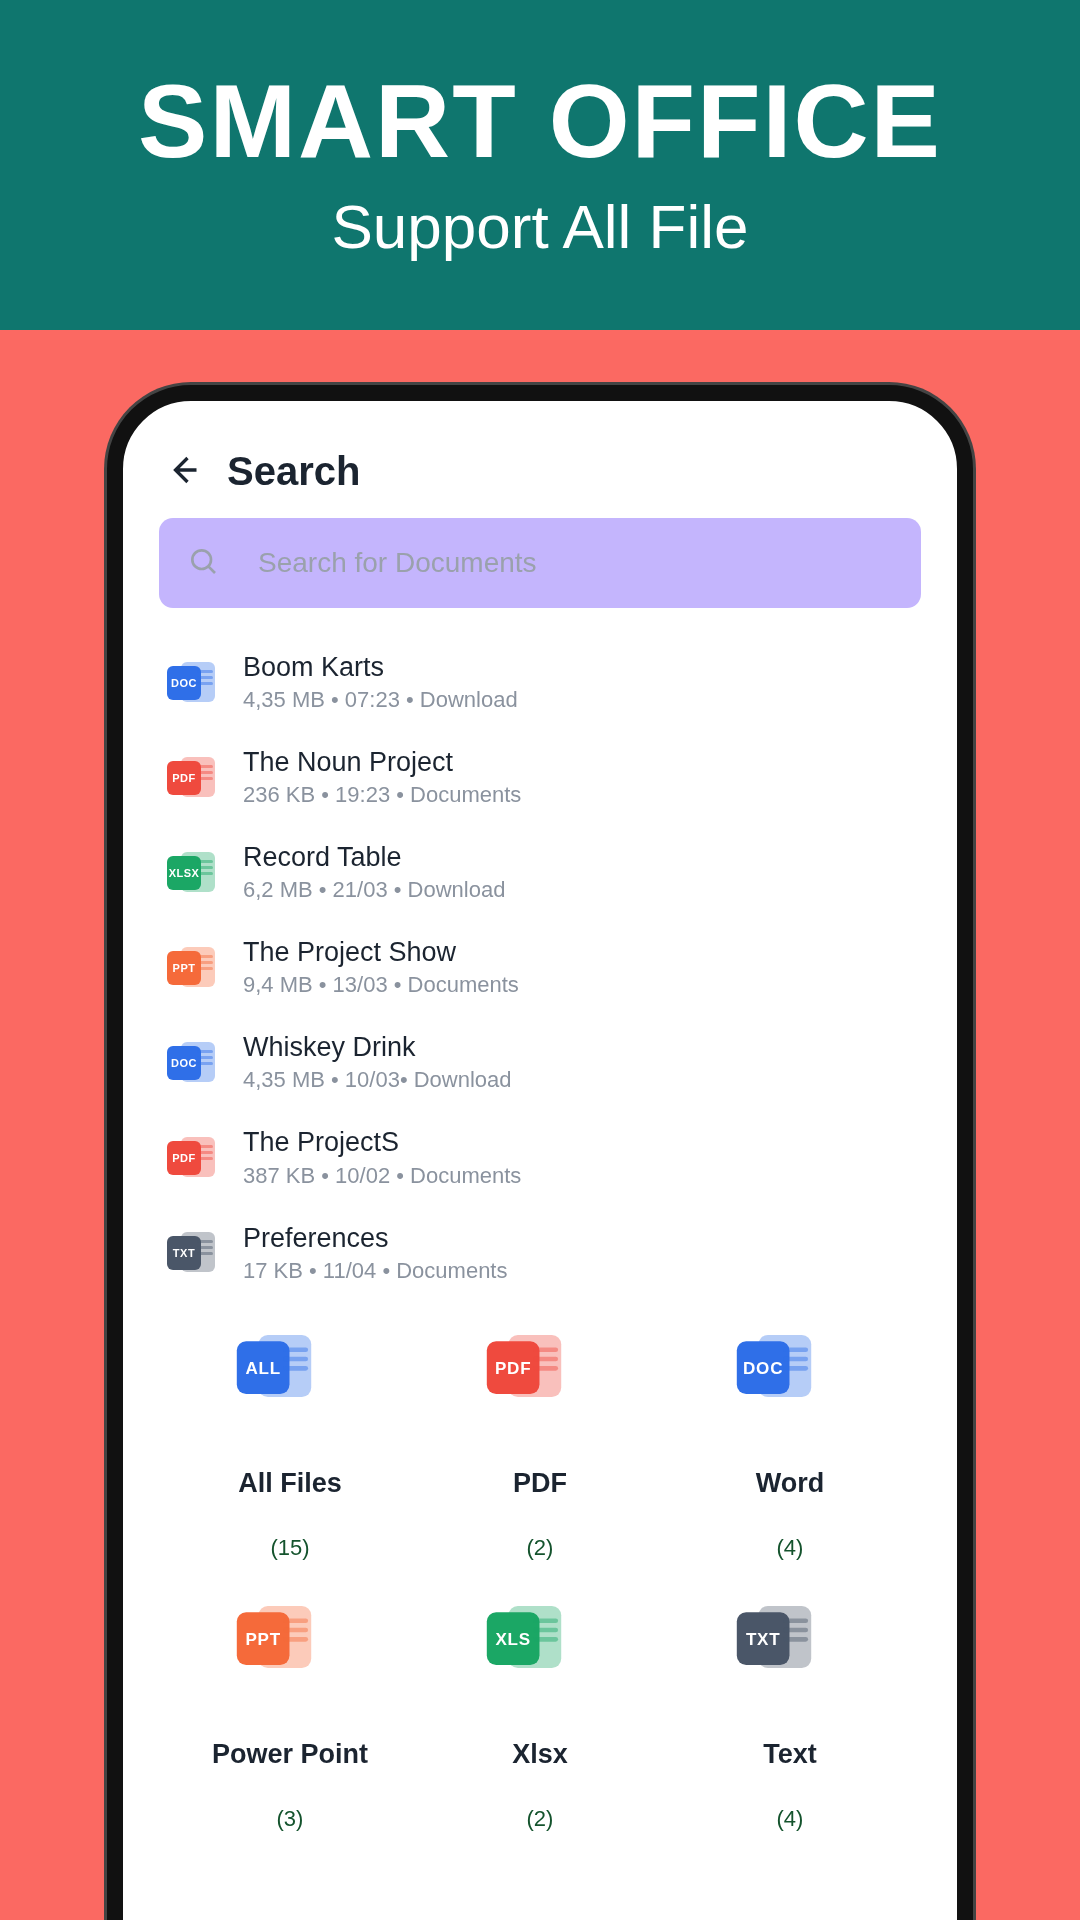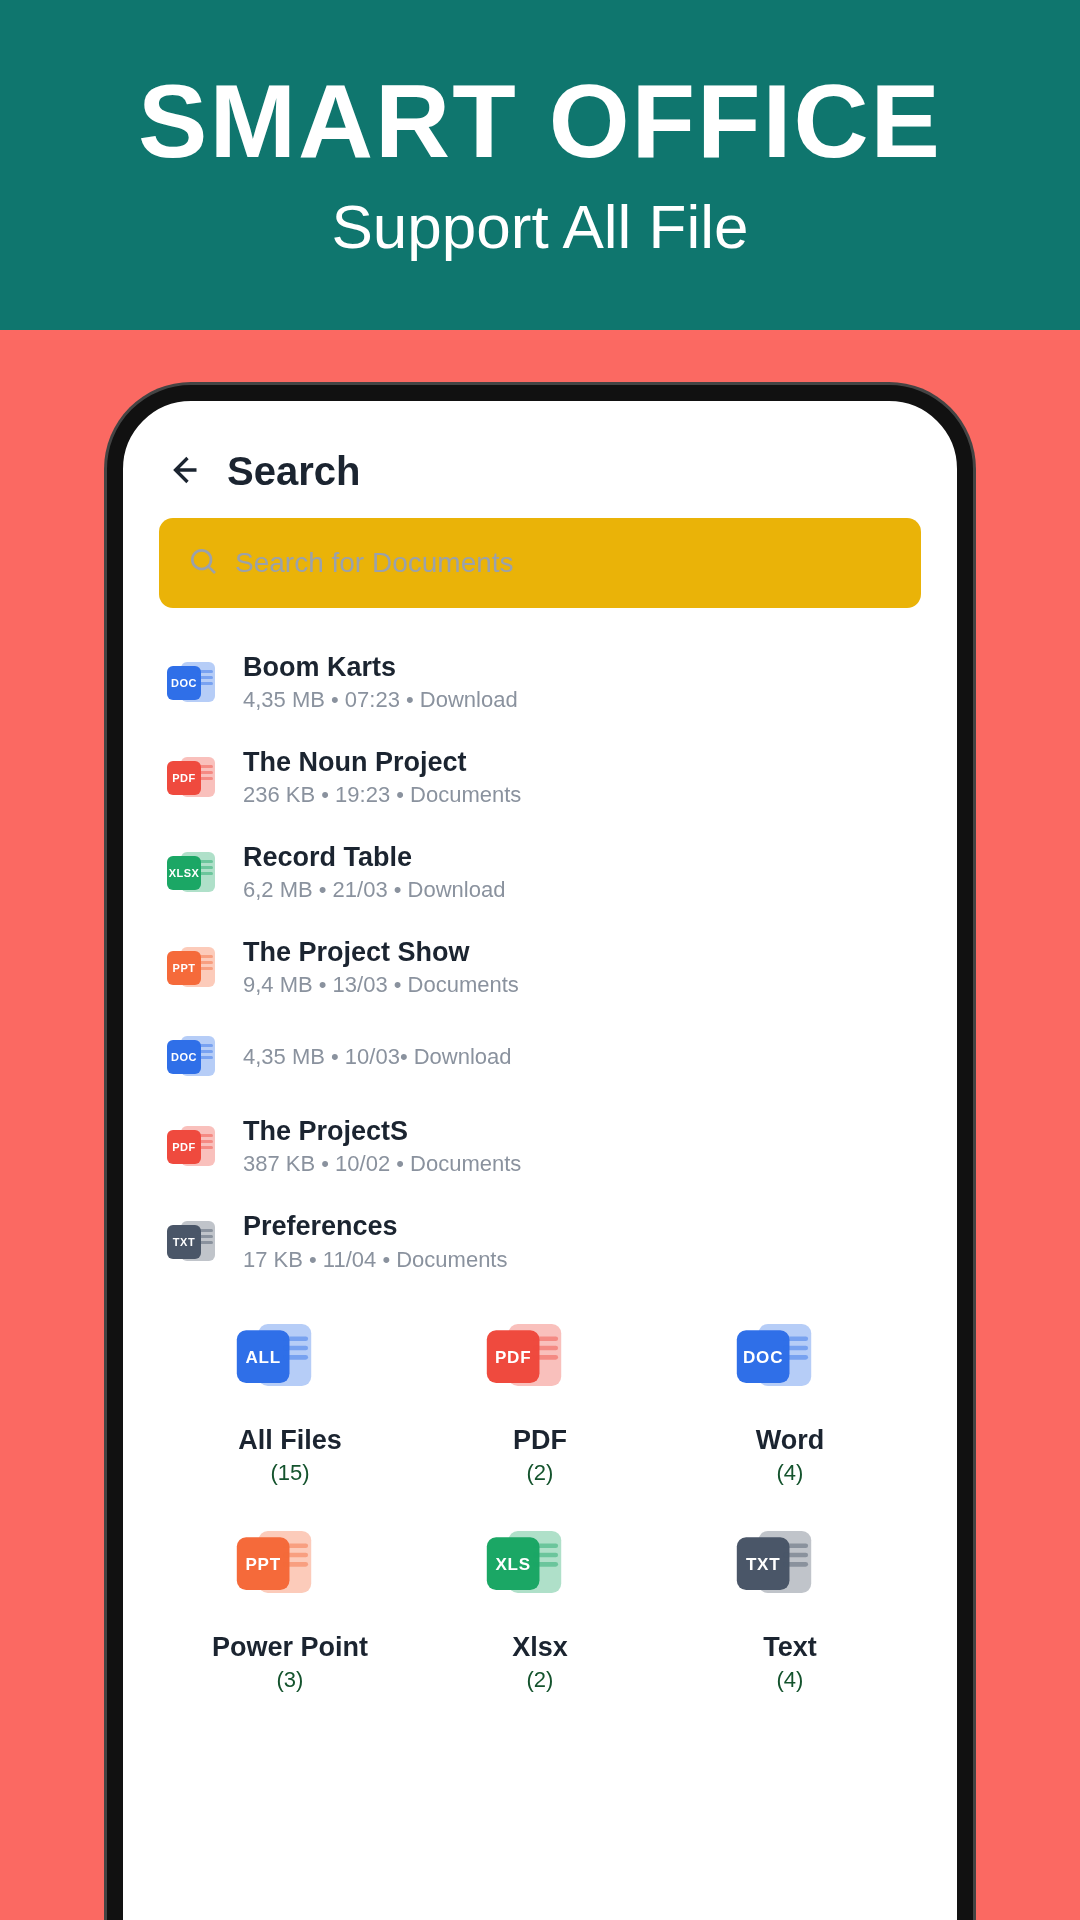--- a/index.html
+++ b/index.html
@@ -56,51 +56,51 @@
     display: flex;
     align-items: center;
     gap: 26px;
     padding: 12px 18px 24px 18px;
   }
   .back-arrow svg { width: 36px; height: 36px; stroke: #1b2430; stroke-width: 2.2; fill: none; }
   .app-title { font-size: 40px; font-weight: 800; color: #1b2430; }
 
   .search-box {
     margin: 0 12px;
-    background: #eab308;
+    background: #c4b5fd;
     border-radius: 14px;
     height: 90px;
     display: flex;
     align-items: center;
     padding: 0 28px;
-    gap: 16px;
+    gap: 39px;
   }
   .search-box svg { width: 32px; height: 32px; stroke: #9aa1ac; stroke-width: 2; fill: none; }
   .search-input {
     border: none; background: transparent; outline: none;
     font-size: 28px; color: #333; flex: 1;
   }
   .search-input::placeholder { color: #9aa1ac; }
 
   .file-list { padding: 26px 18px 10px 18px; }
   .file-row {
     display: flex; align-items: center; gap: 26px;
     padding: 16px 0;
   }
   .file-icon { width: 52px; height: 52px; display:flex; align-items:center; justify-content:center; }
-  .file-text .name { font-size: 27px; font-weight: 700; color: #1b2430; line-height:1.3; }
+  .file-text .name { font-size: 27px; font-weight: 400; color: #1b2430; line-height:1.3; }
   .file-text .meta { font-size: 22px; color: #8a929e; margin-top: 2px; }
 
   .cat-grid {
     display: grid;
     grid-template-columns: repeat(3, 1fr);
     gap: 56px 20px;
     padding: 36px 28px 0 28px;
   }
-  .cat-cell { display:flex; flex-direction:column; align-items:center; }
+  .cat-cell { display:flex; flex-direction:column; align-items:center;gap:32px; }
   .cat-icon { width: 80px; height: 70px; margin-bottom: 20px; }
   .cat-label { font-size: 27px; font-weight: 800; color: #1b2430; }
   .cat-count { font-size: 22px; color: #14532d; margin-top: 4px; }
 
   
   .ft { position: relative; width: 48px; height: 40px; }
   .ft .back { position:absolute; left:14px; top:0; width:34px; height:40px; border-radius:6px; opacity:.35; }
   .ft .front { position:absolute; left:0; top:4px; width:34px; height:34px; border-radius:6px; display:flex; align-items:center; justify-content:center; }
   .ft .lbl { font-size:11px; font-weight:800; color:#fff; letter-spacing:.5px; }
   .ft .lines { position:absolute; right:2px; top:8px; width:16px; }
@@ -224,20 +224,21 @@
                 <span class="lbl">DOC</span>
               </div>
     <div class="lines">
                 <span></span>
                 <span></span>
                 <span></span>
               </div>
   </div>
           </div>
      <div class="file-text">
+       <div class="name">Whiskey Drink</div>
        <div class="meta">4,35 MB • 10/03• Download</div>
      </div>
    </div>
         <div class="file-row">
      <div class="file-icon">
             <div class="ft " style="color:#ef4a3e">
     <div class="back" style="background:#ef4a3e"></div>
     <div class="front" style="background:#ef4a3e">
                 <span class="lbl">PDF</span>
               </div>

